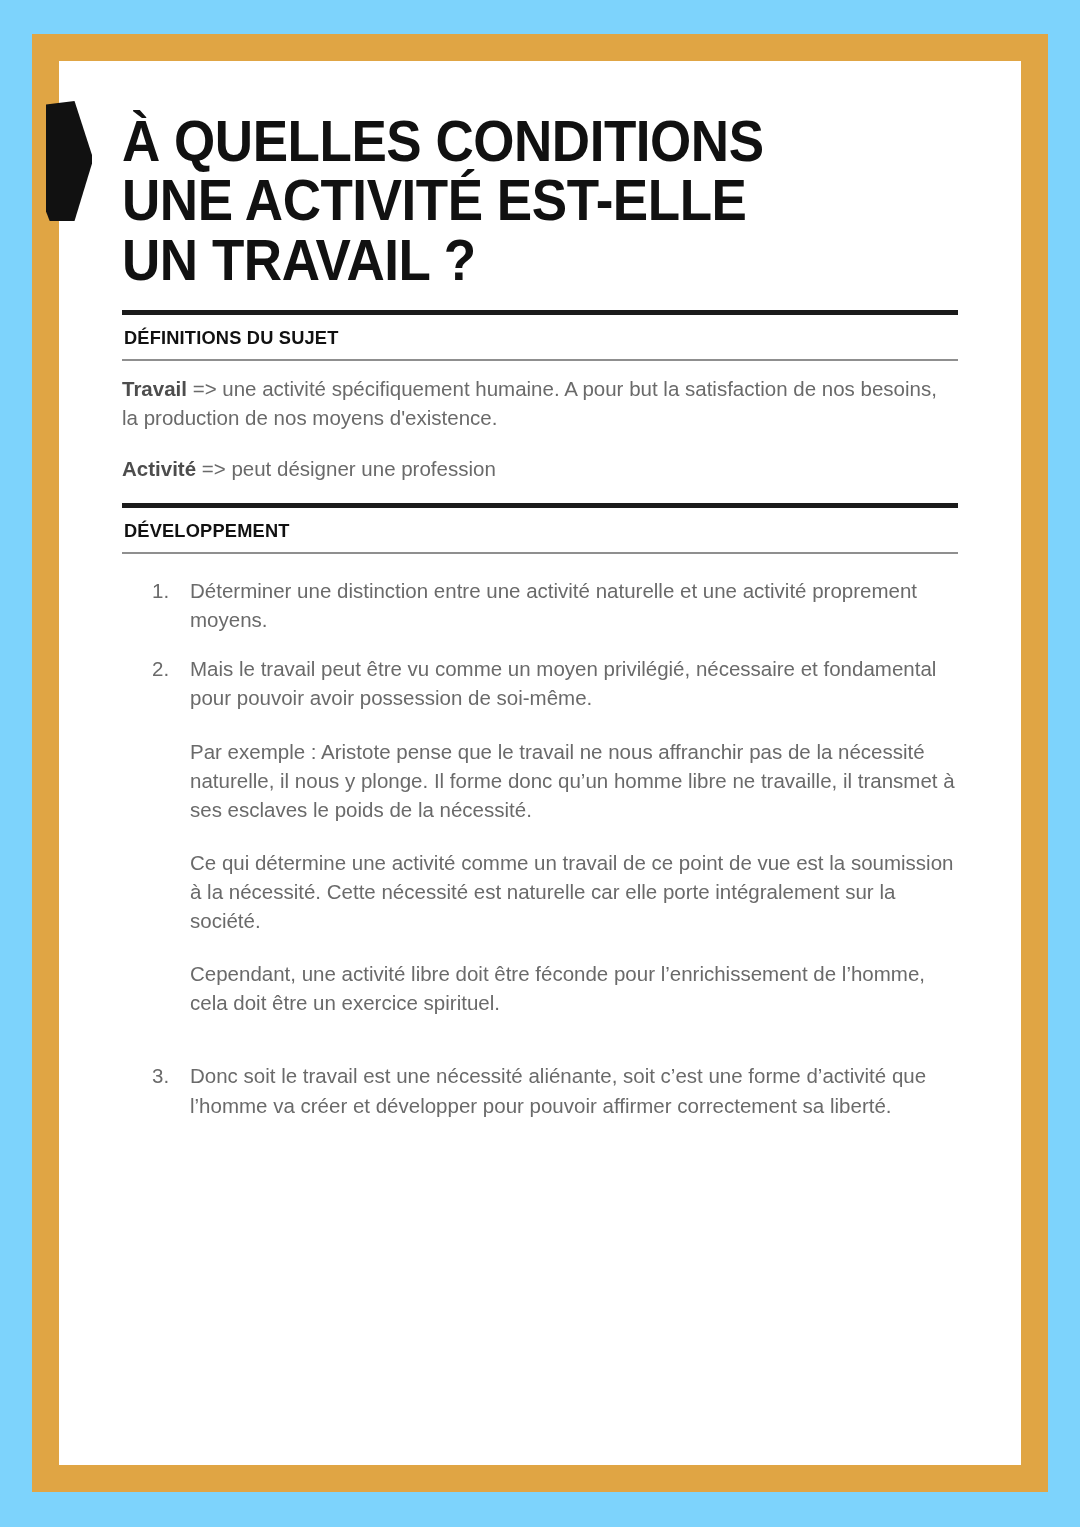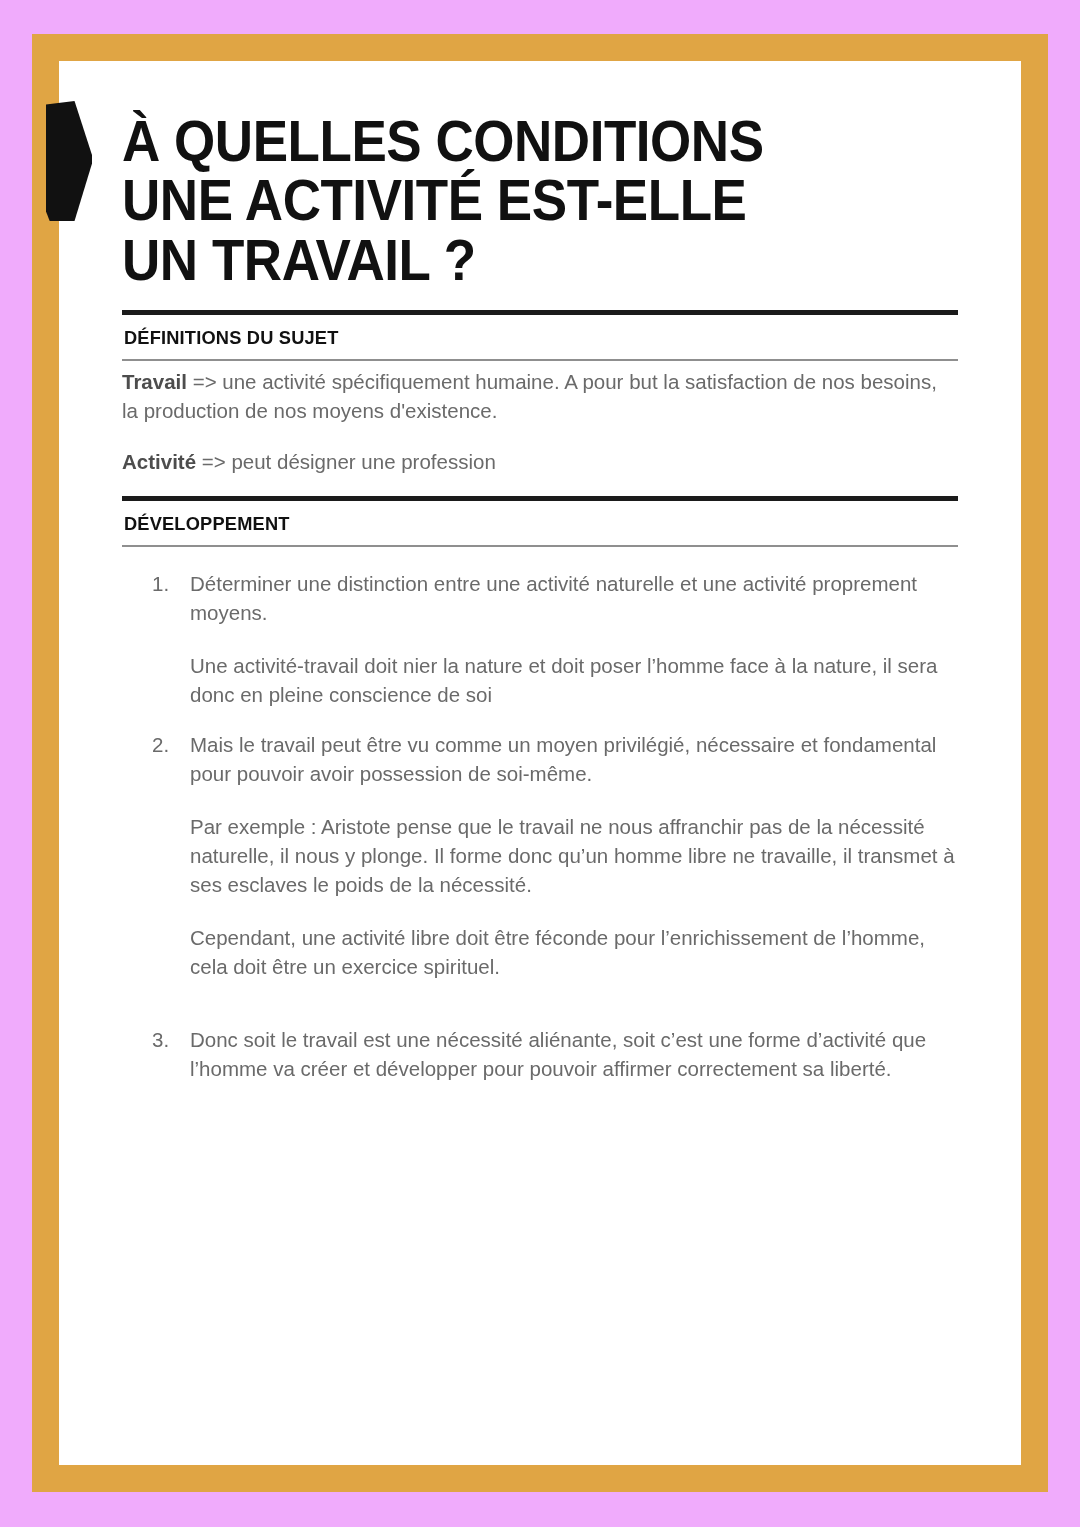--- a/index.html
+++ b/index.html
@@ -11,21 +11,21 @@
     width: 1080px;
     height: 1527px;
     font-family: "Liberation Sans", sans-serif;
     -webkit-font-smoothing: antialiased;
   }
 
   .page {
     position: relative;
     width: 1080px;
     height: 1527px;
-    background: #f0abfc;
+    background: #7dd3fc;
     overflow: hidden;
     text-decoration: underline;
   }
 
   
   .frame {
     position: absolute;
     left: 32px;
     top: 34px;
     width: 1016px;
@@ -96,21 +96,21 @@
 
   
   .body-text {
     font-family: "Liberation Sans", sans-serif;
     font-size: 20.5px;
     line-height: 1.42;
     color: #6a6a6a;
     font-weight: normal;
   }
   .defs {
-    padding-top: 6px;
+    padding-top: 13px;
   }
   .def-line {
     margin: 0 0 22px 0;
   }
   .def-line:last-child {
     margin-bottom: 6px;
   }
   .term {
     font-weight: bold;
     color: #4d4d4d;
@@ -182,27 +182,27 @@
       <div class="rule-thick"></div>
       <div class="section-title">DÉVELOPPEMENT</div>
       <div class="rule-thin"></div>
     </div>
 
     <ol class="dev-list body-text">
 
       <li class="dev-item">
         <span class="marker">1.</span>
         <p>Déterminer une distinction entre une activité naturelle et une activité proprement moyens.</p>
-        <p class="sub-para">Une activité-travail doit nier la nature et doit poser l’homme face à la nature, il sera donc en pleine conscience de soi</p>
       </li>
 
       <li class="dev-item">
         <span class="marker">2.</span>
         <p>Mais le travail peut être vu comme un moyen privilégié, nécessaire et fondamental pour pouvoir avoir possession de soi-même.</p>
         <p class="sub-para">Par exemple : Aristote pense que le travail ne nous affranchir pas de la nécessité naturelle, il nous y plonge. Il forme donc qu’un homme libre ne travaille, il transmet à ses esclaves le poids de la nécessité.</p>
+        <p class="sub-para">Ce qui détermine une activité comme un travail de ce point de vue est la soumission à la nécessité. Cette nécessité est naturelle car elle porte intégralement sur la société.</p>
         <p class="sub-para">Cependant, une activité libre doit être féconde pour l’enrichissement de l’homme, cela doit être un exercice spirituel.</p>
       </li>
 
       <li class="dev-item spaced-before">
         <span class="marker">3.</span>
         <p>Donc soit le travail est une nécessité aliénante, soit c’est une forme d’activité que l’homme va créer et développer pour pouvoir affirmer correctement sa liberté.</p>
       </li>
 
     </ol>
 

